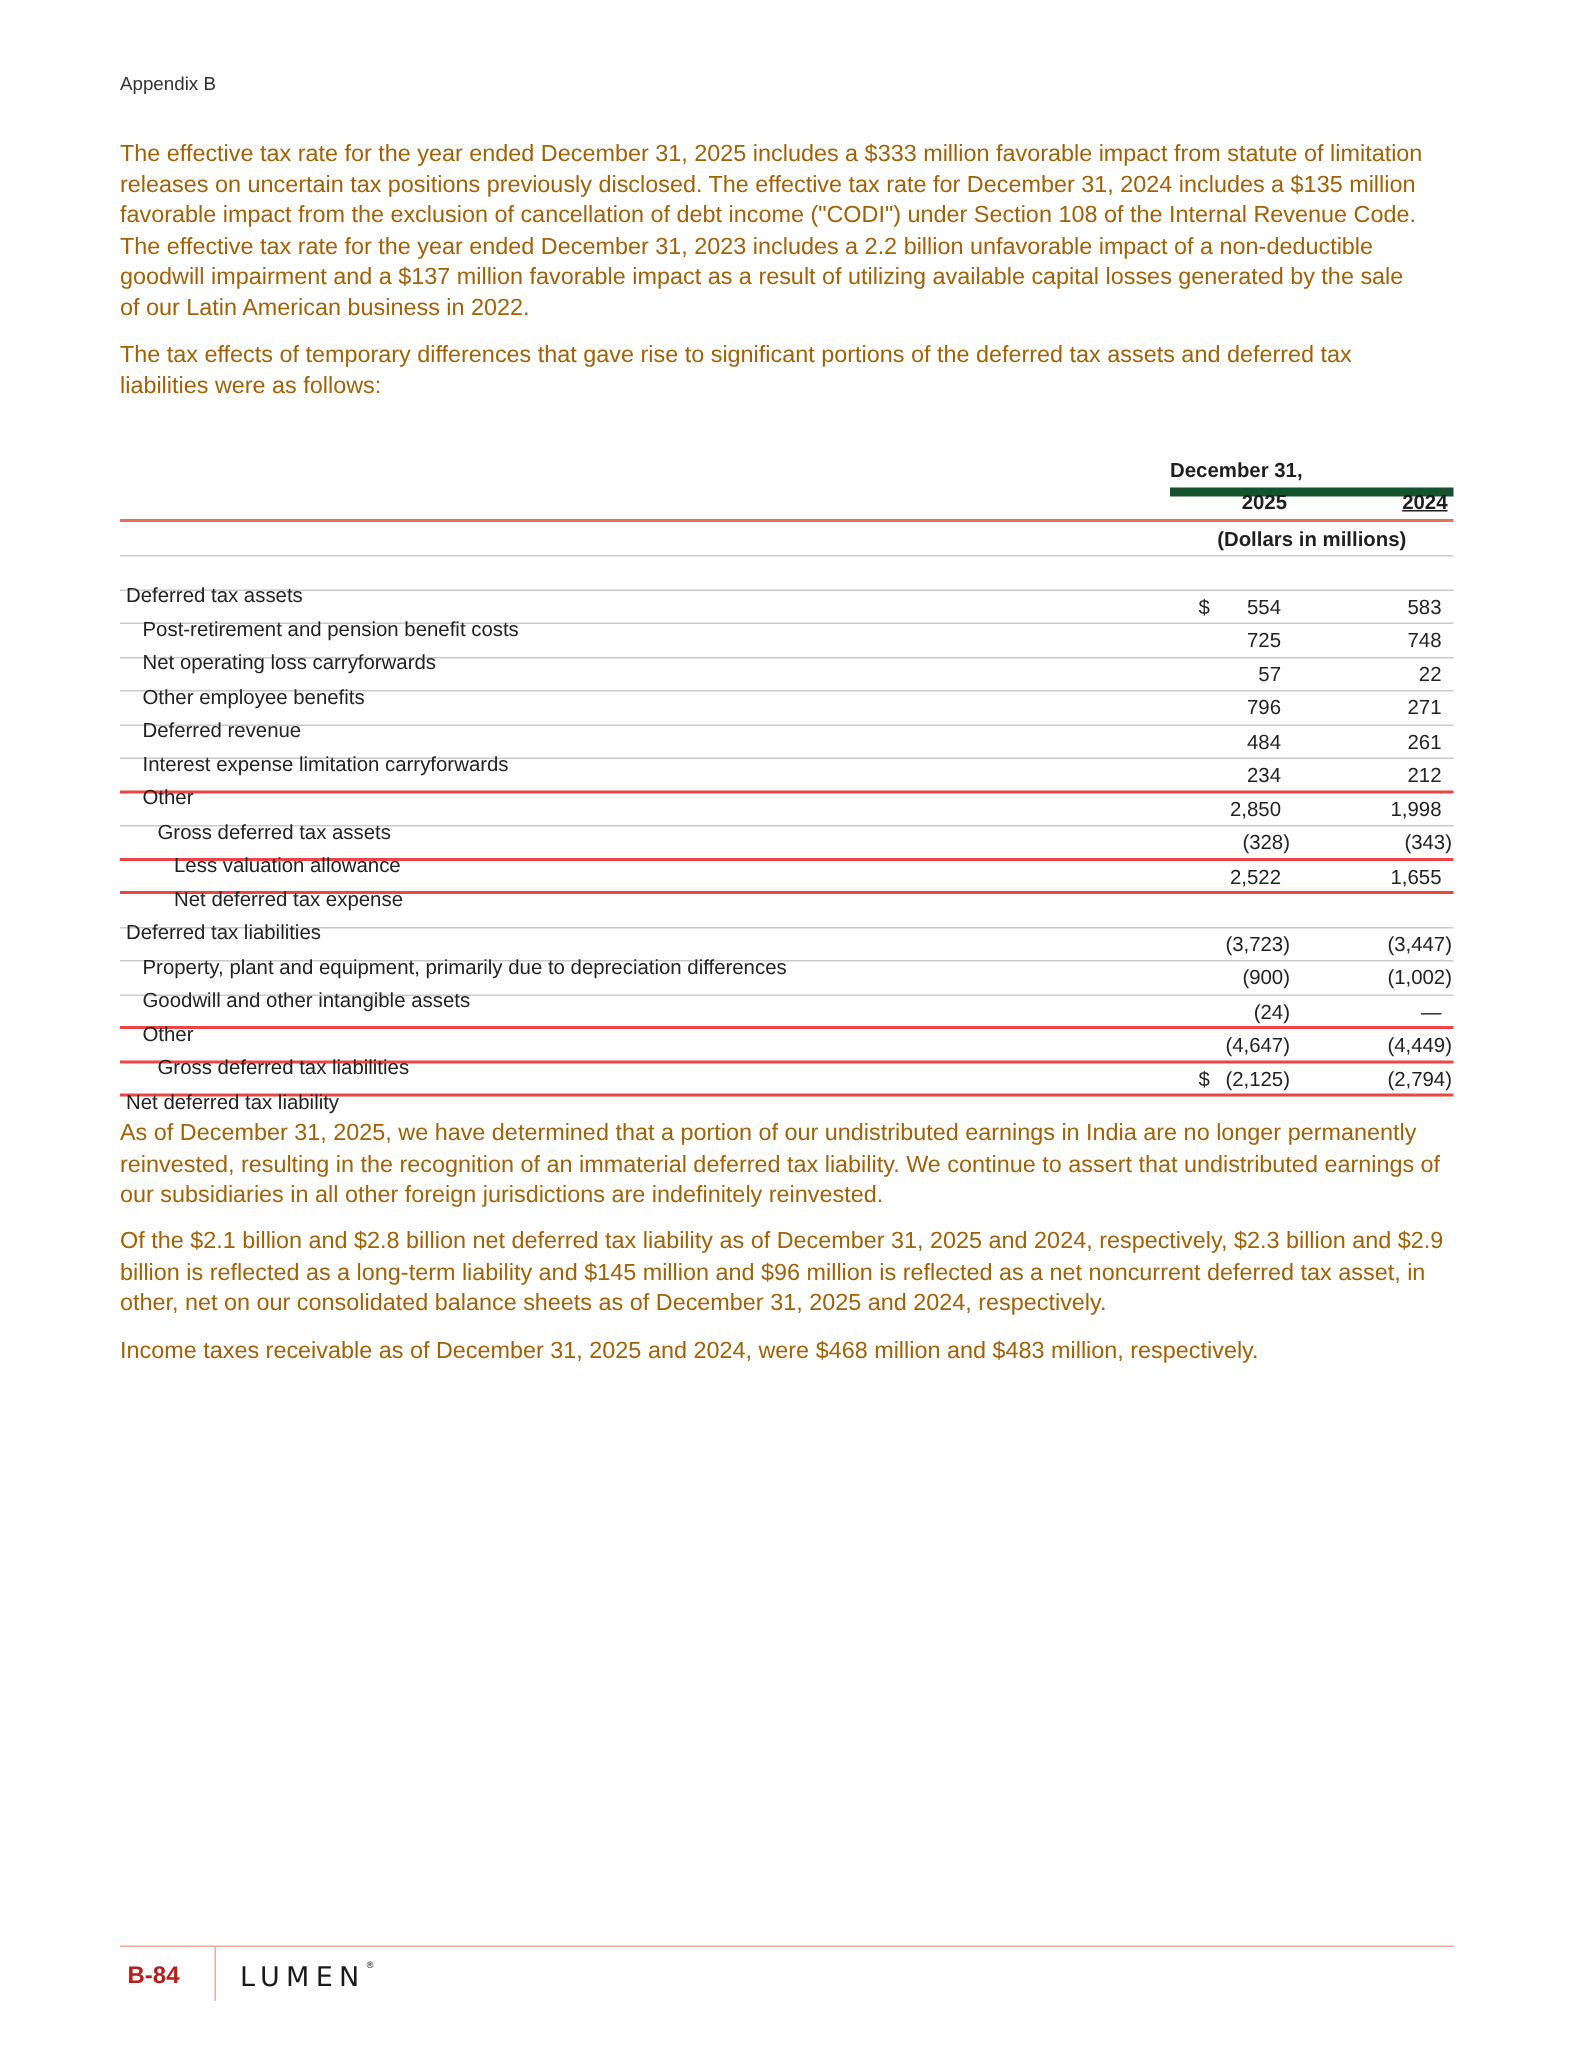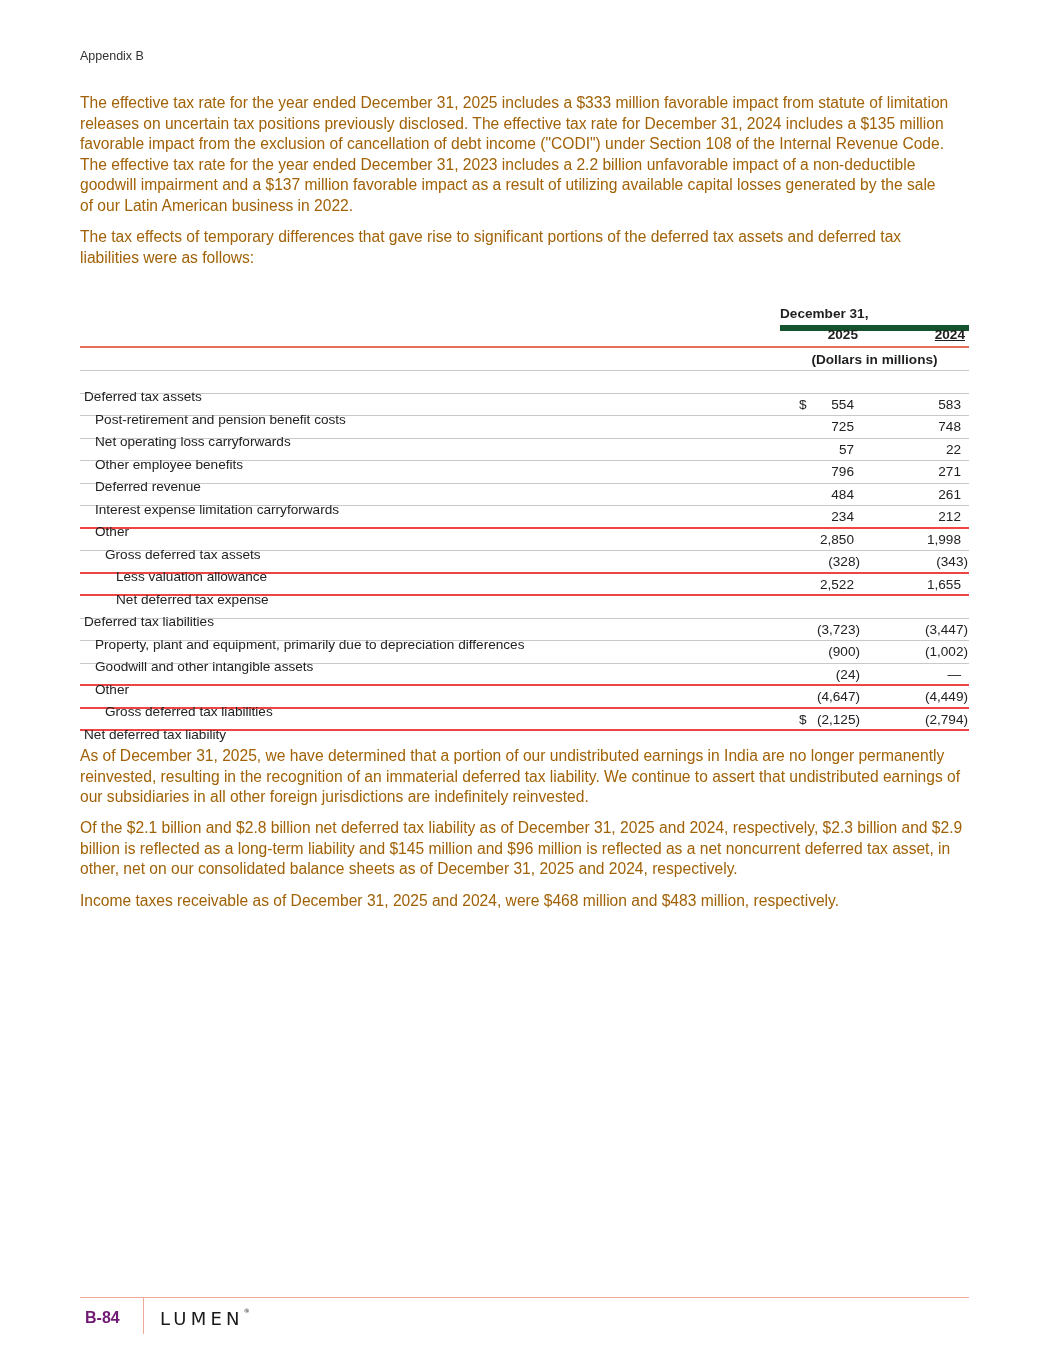--- a/index.html
+++ b/index.html
@@ -53,21 +53,21 @@
   .trow .v24.paren-none { width: 55px; }
 
   
   .footer-rule {
     position: absolute; left: 80px; top: 1297px; width: 889px; height: 1px; background: #f0a898;
   }
   .footer-vrule {
     position: absolute; left: 143px; top: 1298px; width: 1px; height: 36px; background: #f0a898;
   }
   .page-number {
-    position: absolute; left: 85px; top: 1309px; font-weight: bold; font-size: 16px; color: #701a75;
+    position: absolute; left: 85px; top: 1309px; font-weight: bold; font-size: 16px; color: #b91c1c;
   }
   .logo {
     position: absolute; left: 160px; top: 1308px; font-size: 18px; letter-spacing: 4.2px; color: #1a1a1a;
     font-family: "DejaVu Sans", sans-serif; font-weight: normal;
   }
   .logo sup { font-size: 6px; letter-spacing: 0; vertical-align: top; position: relative; top: -1px; }
 </style>
 </head>
 <body>
 

